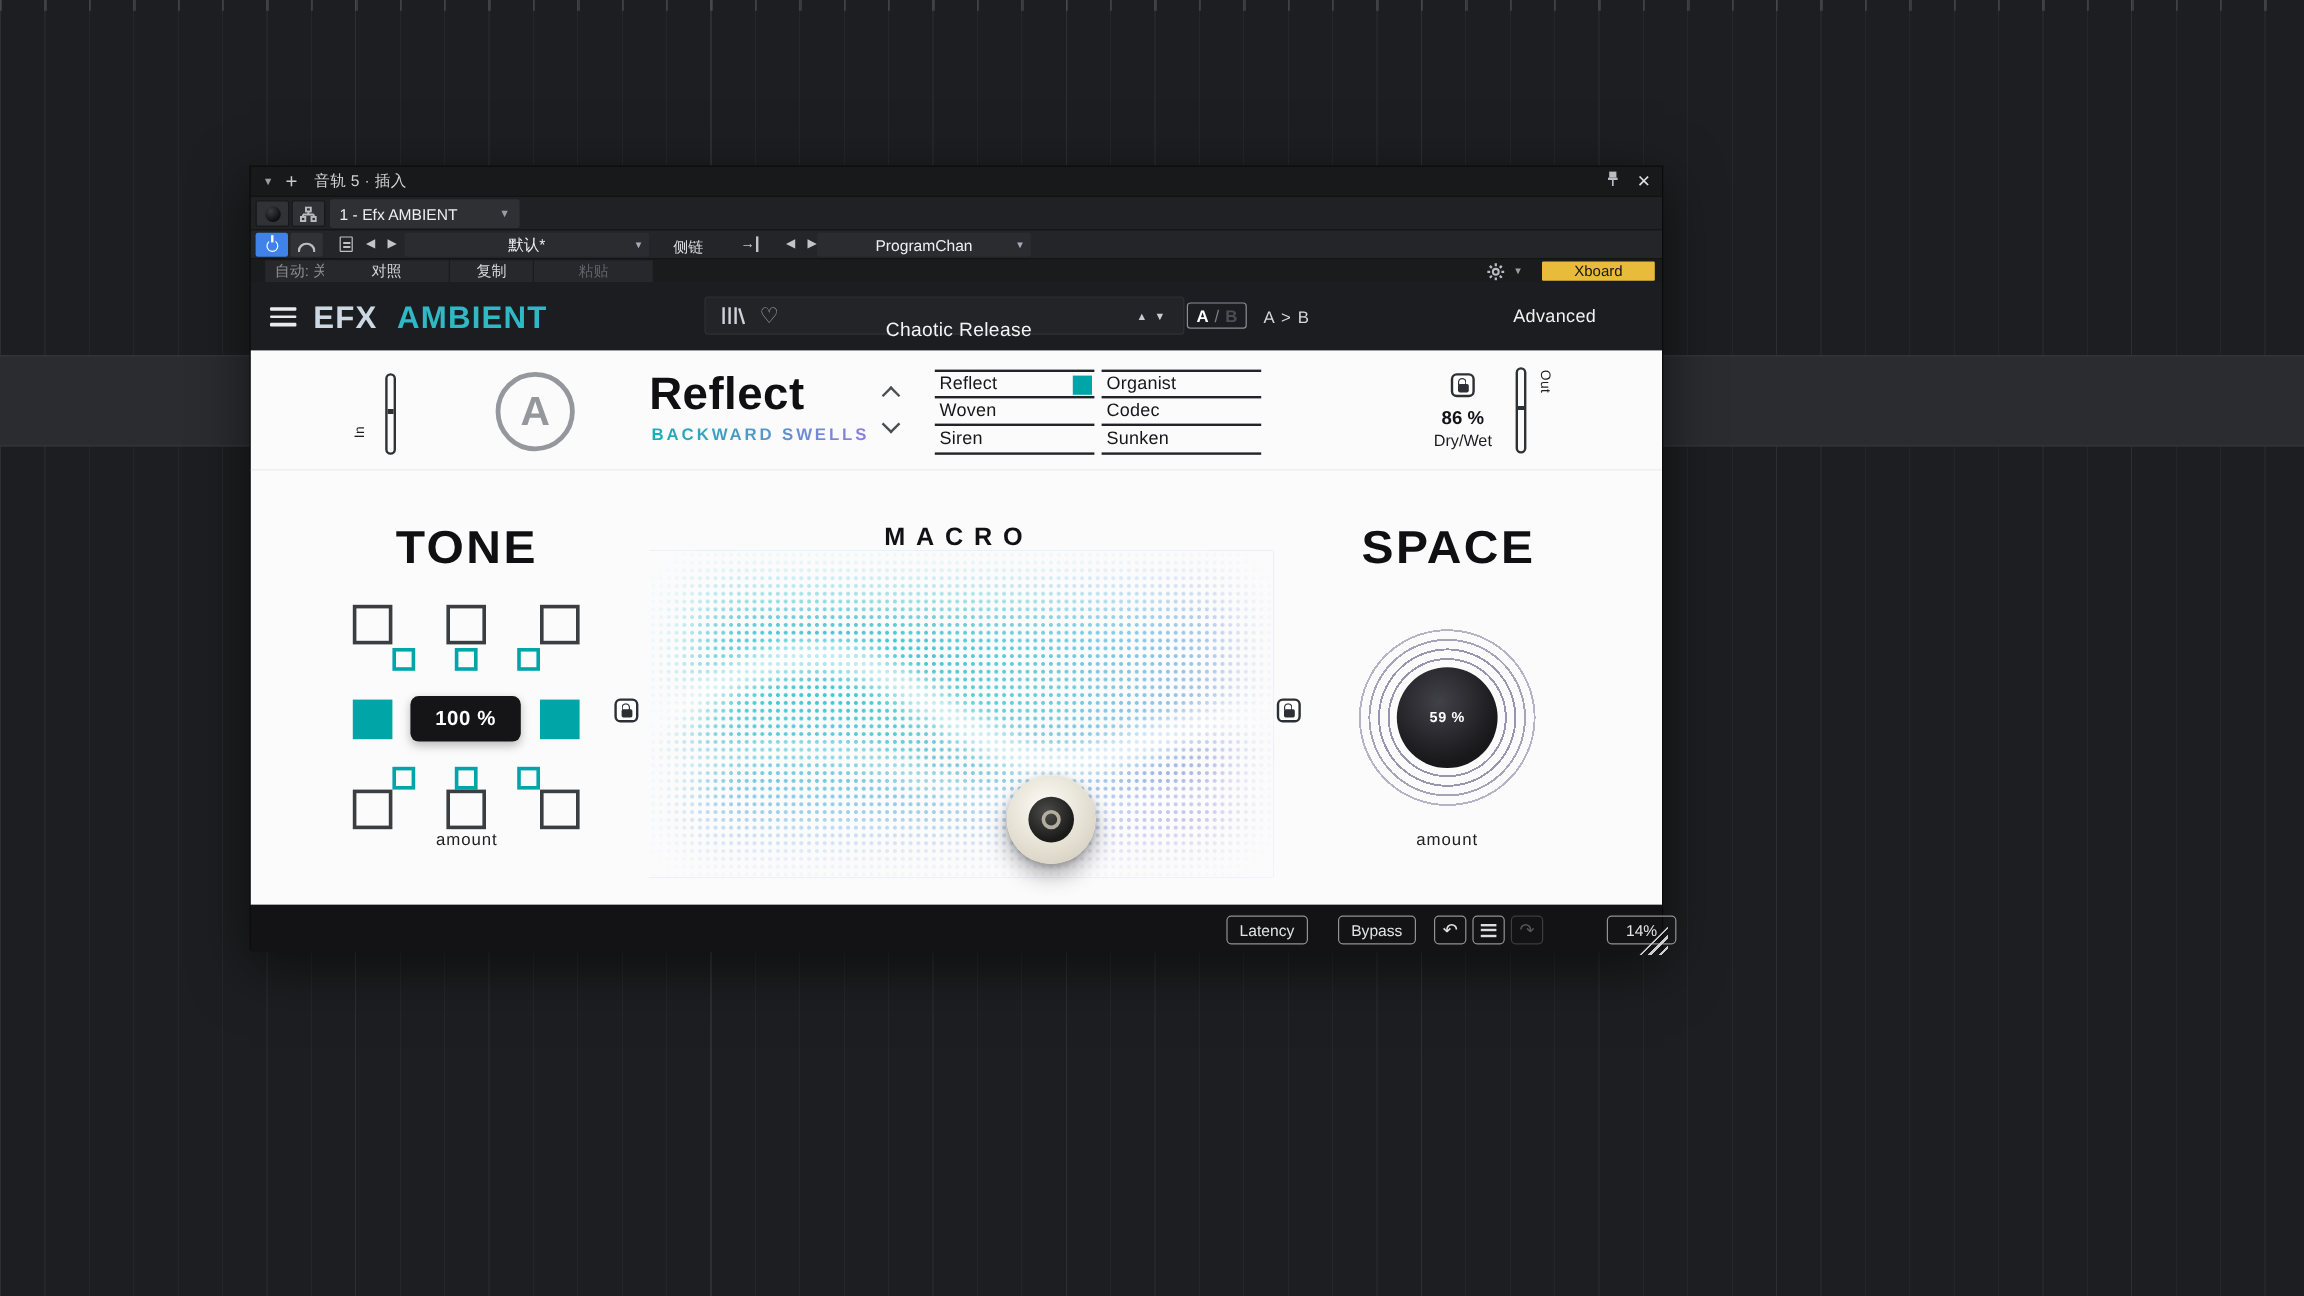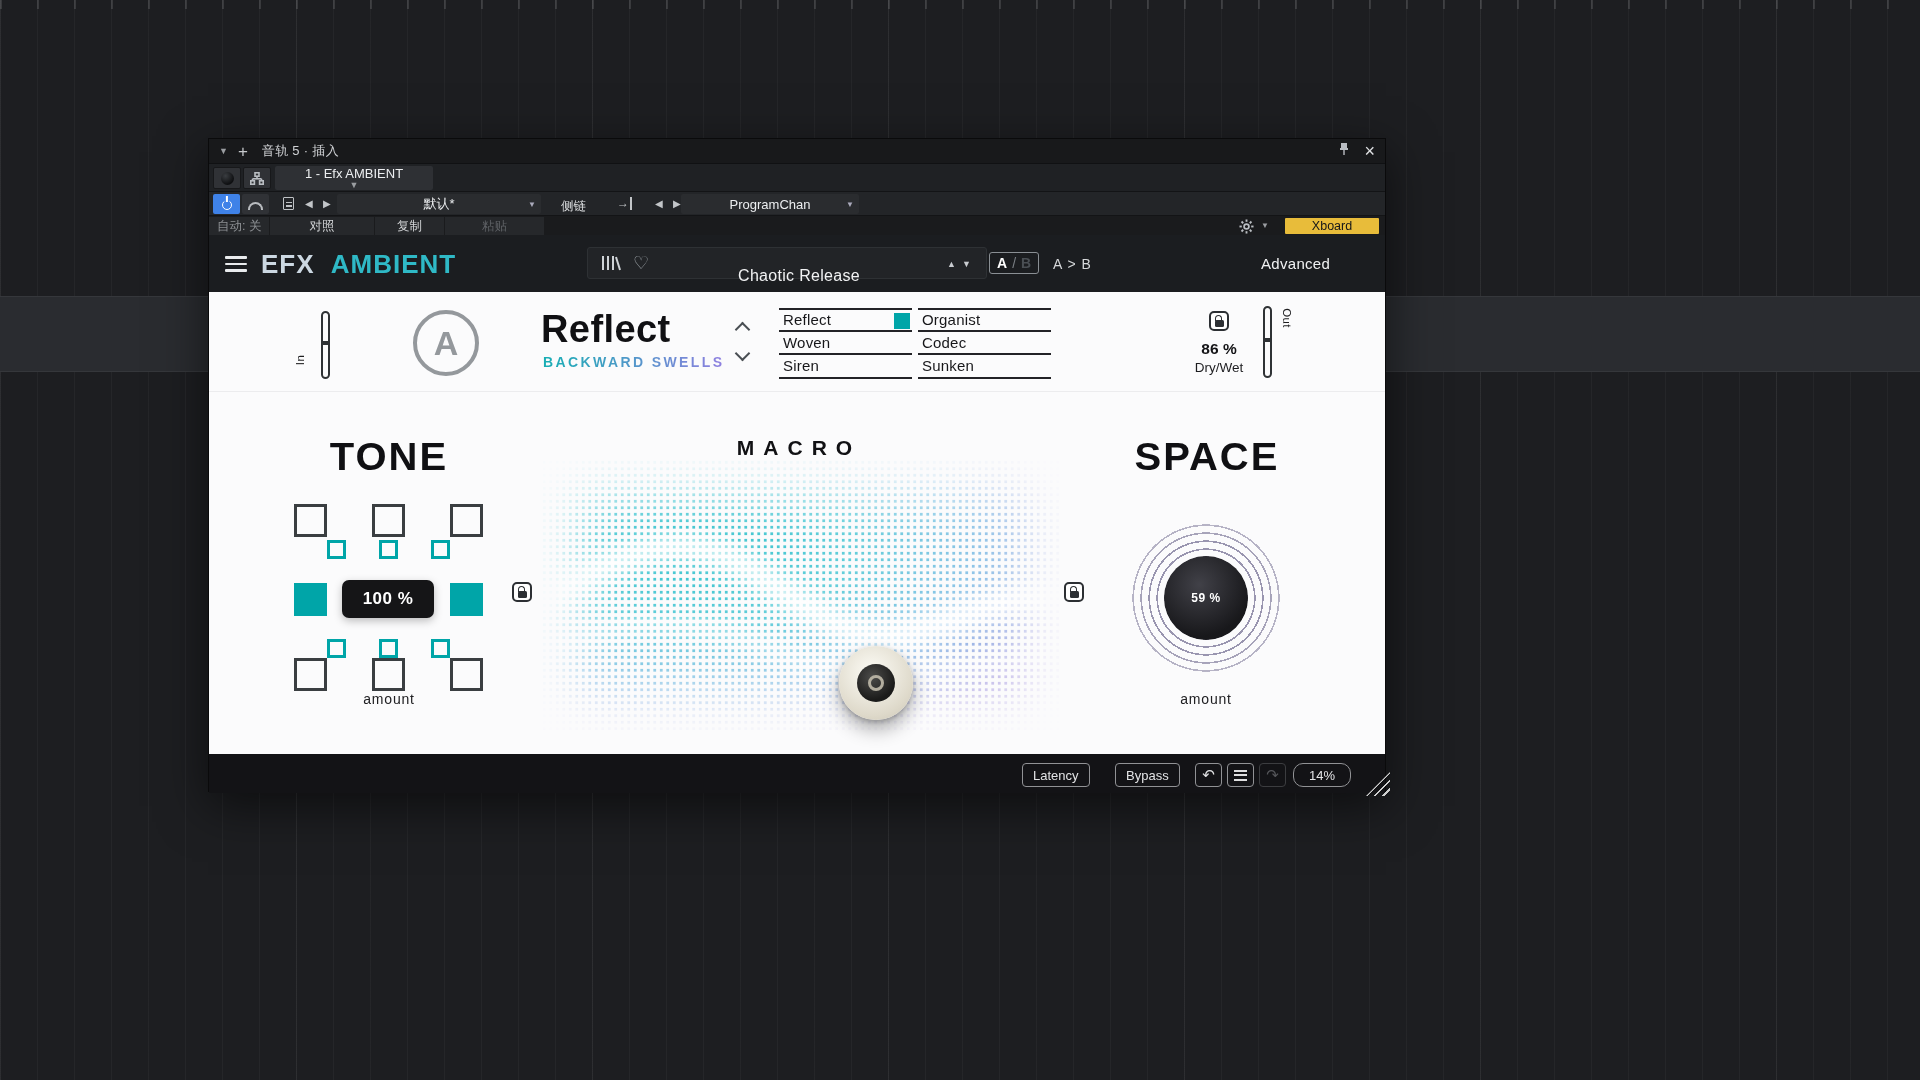--- a/index.html
+++ b/index.html
@@ -33,21 +33,21 @@
   .c9{font-size:9px;color:#9a9da1;}
   .plus{font-size:17px;color:#c6c9cc;margin-left:10px;}
   .wtitle{font-size:13px;margin-left:14px;letter-spacing:.3px;}
   .spacer{flex:1;}
   .closex{font-size:18px;color:#e0e2e4;margin-left:14px;cursor:default;}
 
   .sqbtn{position:absolute;width:28px;height:22px;background:#303236;border:1px solid #17181a;border-radius:2px;
     display:flex;align-items:center;justify-content:center;}
   .orb{width:13px;height:13px;border-radius:50%;background:radial-gradient(circle at 35% 30%, #3a3d41, #0e0f11 70%);}
   .slotpanel{position:absolute;left:66px;top:2px;width:158px;height:24px;background:#2e3034;border-radius:2px;
-    display:flex;align-items:center;padding:0 8px;flex-direction:column;}
+    display:flex;align-items:center;padding:0 8px;}
   .slotpanel .lbl{font-size:13px;color:#eceef0;flex:1;white-space:nowrap;}
 
   .pwrbtn{position:absolute;left:4px;top:2px;width:27px;height:20px;background:#3f82e8;border-radius:2px;
     display:flex;align-items:center;justify-content:center;}
   .pwr{position:relative;width:10px;height:10px;border:1.8px solid #fff;border-radius:50%;margin-top:2px;}
   .pwr::after{content:"";position:absolute;left:50%;top:-5px;transform:translateX(-50%);width:2.2px;height:6px;
     background:#fff;box-shadow:0 0 0 1.6px #3f82e8;}
   .arcbtn{position:absolute;left:33px;top:2px;width:27px;height:20px;background:#303236;border-radius:2px;
     display:flex;align-items:center;justify-content:center;}
   .arc{width:15px;height:8px;border:2px solid #b9bcc0;border-bottom:none;border-radius:8px 8px 0 0;margin-top:3px;}
@@ -228,21 +228,21 @@
       <span class="tabicon" style="left:408px;">→</span>
       <span class="tri" style="left:446px;">◀</span>
       <span class="tri" style="left:464px;">▶</span>
       <div class="dfield" style="left:472px;width:178px;">
         <span class="val">ProgramChan</span>
         <span class="cv">▼</span>
       </div>
     </div>
 
     <div class="row r4">
-      <div class="cell dim" style="left:0;width:60px;">自动: 关</div>
+      <div class="cell dim" style="left:12px;width:60px;">自动: 关</div>
       <div class="cell" style="left:61px;width:104px;">对照</div>
       <div class="cell" style="left:166px;width:69px;">复制</div>
       <div class="cell off" style="left:236px;width:99px;">粘贴</div>
       <div class="gearbtn" style="left:1028px;">
         <svg width="15" height="15" viewBox="0 0 16 16" fill="none" stroke="#b9bdc2">
             <circle cx="8" cy="8" r="2.6" stroke-width="1.8"></circle>
             <g stroke-width="2">
               <line x1="8" y1="0.5" x2="8" y2="3"></line>
               <line x1="8" y1="13" x2="8" y2="15.5"></line>
               <line x1="0.5" y1="8" x2="3" y2="8"></line>
@@ -400,18 +400,18 @@
       <div class="fsq" style="left:1018px;">
         <span class="fbars">
             <i></i>
             <i></i>
             <i></i>
           </span>
       </div>
       <div class="fsq off" style="left:1050px;">
           <span>↷</span>
         </div>
-      <div class="fbtn" style="left:1084px;width:58px;padding:0;border-radius:10px;">14%</div>
+      <div class="fbtn" style="left:1130px;width:58px;padding:0;">14%</div>
     </div>
 
     <div class="grip"></div>
   </div>
 </div>
 
 </body></html>

